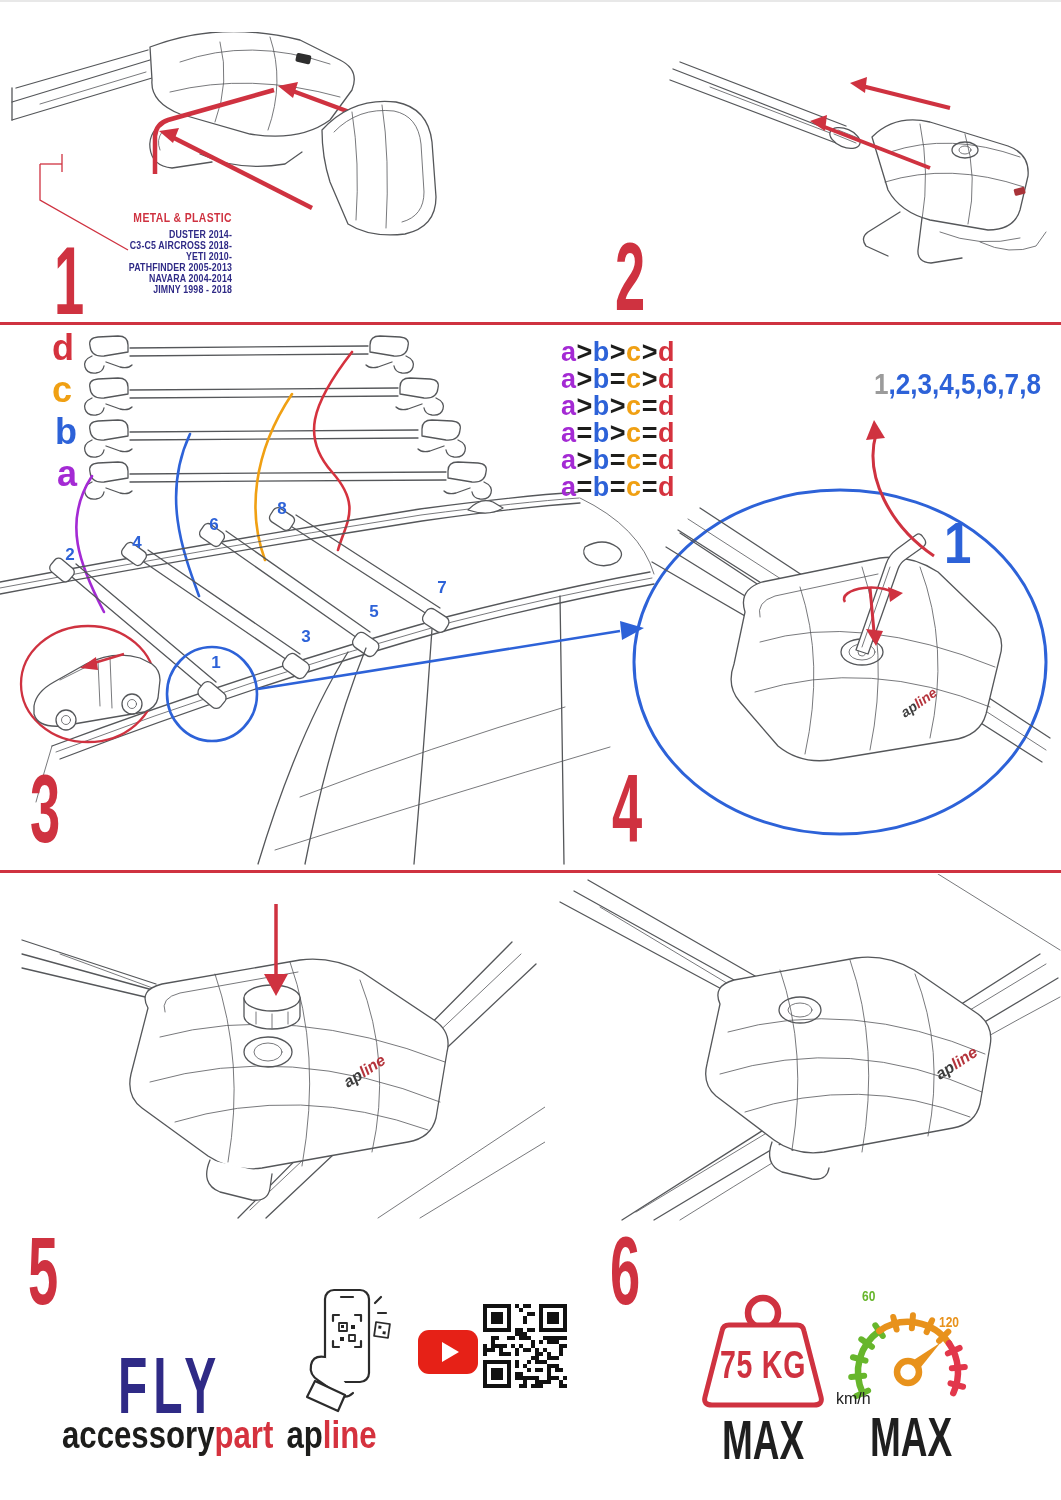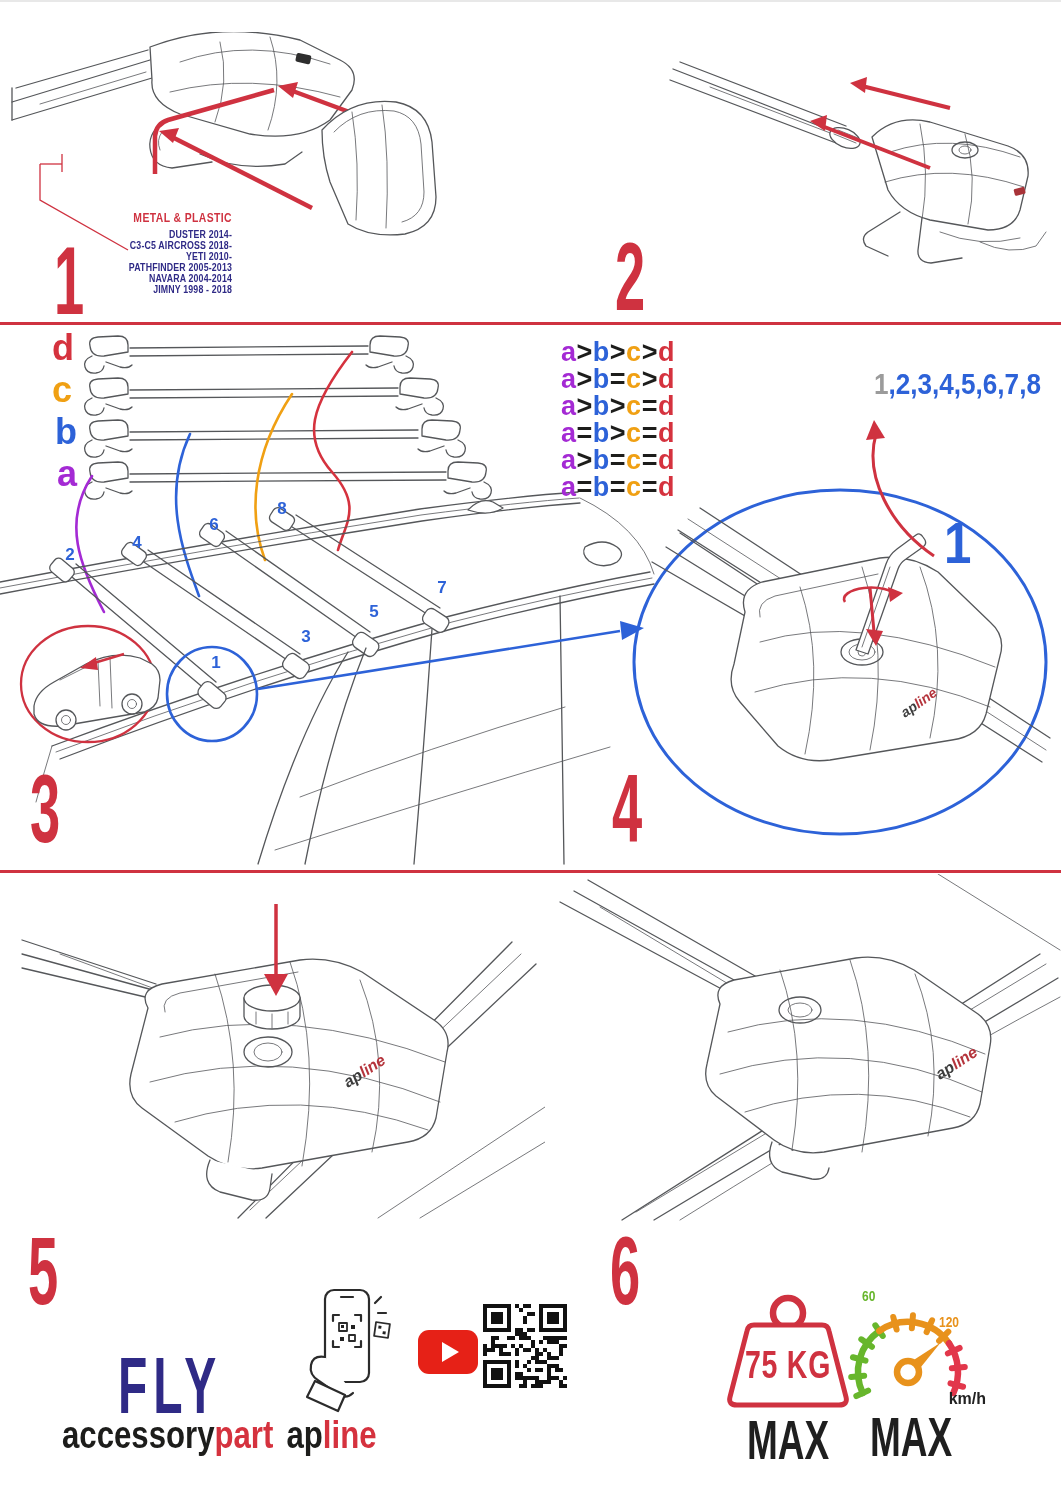--- a/index.html
+++ b/index.html
@@ -41,21 +41,21 @@
   .brandline{position:absolute;left:62px;top:1414px;font-size:38px;font-weight:700;line-height:1;
              transform:scaleX(0.82);transform-origin:top left;white-space:nowrap;}
   .brandline .b-black{color:#1d1d1b;} .brandline .b-red{color:var(--red2);}
   .brandline .b-gap{margin-left:16px;}
   .limit-box{position:absolute;}
   .limit-val{position:absolute;left:0;right:0;text-align:center;font-size:38px;font-weight:700;
              color:var(--red);transform:scaleX(0.75);letter-spacing:1px;}
   .limit-max{position:absolute;left:0;right:0;text-align:center;font-size:56px;font-weight:700;
              color:#1f1f1f;transform:scaleX(0.66);line-height:1;}
   .speed-lab{position:absolute;font-size:15px;font-weight:700;transform:scaleX(0.8);transform-origin:top left;}
-  .speed-unit{position:absolute;left:0;right:0;text-align:right;font-size:16px;font-weight:700;color:#222;}
+  .speed-unit{position:absolute;left:0;right:0;text-align:left;font-size:16px;font-weight:400;color:#222;}
 </style>
 </head>
 <body>
 
 <div class="page">
 
   <svg class="abs" style="left:0px;top:30px" width="470" height="290" viewBox="0 0 470 290">
 
     <g>
       <path class="ln" d="M12,70 L150,28"></path>
@@ -521,21 +521,21 @@
         <rect x="9" y="20" width="1" height="1" fill="#111"></rect>
         <rect x="10" y="20" width="1" height="1" fill="#111"></rect>
         <rect x="12" y="20" width="1" height="1" fill="#111"></rect>
         <rect x="13" y="20" width="1" height="1" fill="#111"></rect>
         <rect x="14" y="20" width="1" height="1" fill="#111"></rect>
         <rect x="19" y="20" width="1" height="1" fill="#111"></rect>
         <rect x="20" y="20" width="1" height="1" fill="#111"></rect>
       </svg>
   </div>
 
-  <div class="limit-box" style="left:713px;top:1292px;width:150px;height:180px">
+  <div class="limit-box" style="left:688px;top:1292px;width:150px;height:180px">
     <svg width="150" height="118" viewBox="0 0 150 118">
       <circle cx="75" cy="19" r="15" fill="none" stroke="var(--red)" stroke-width="6.5"></circle>
       <path d="M41,31 L109,31 Q115,31 116,37 L133,103 Q135,111 126,111 L24,111 Q15,111 17,103 L34,37 Q35,31 41,31 Z" fill="#ffffff" stroke="var(--red)" stroke-width="5" stroke-linejoin="round"></path>
     </svg>
     <div class="limit-val" style="top:50px">75 KG</div>
     <div class="limit-max" style="top:118px">MAX</div>
   </div>
 
   <div class="limit-box" style="left:836px;top:1285px;width:150px;height:195px">
     <svg width="150" height="120" viewBox="0 0 150 120">

